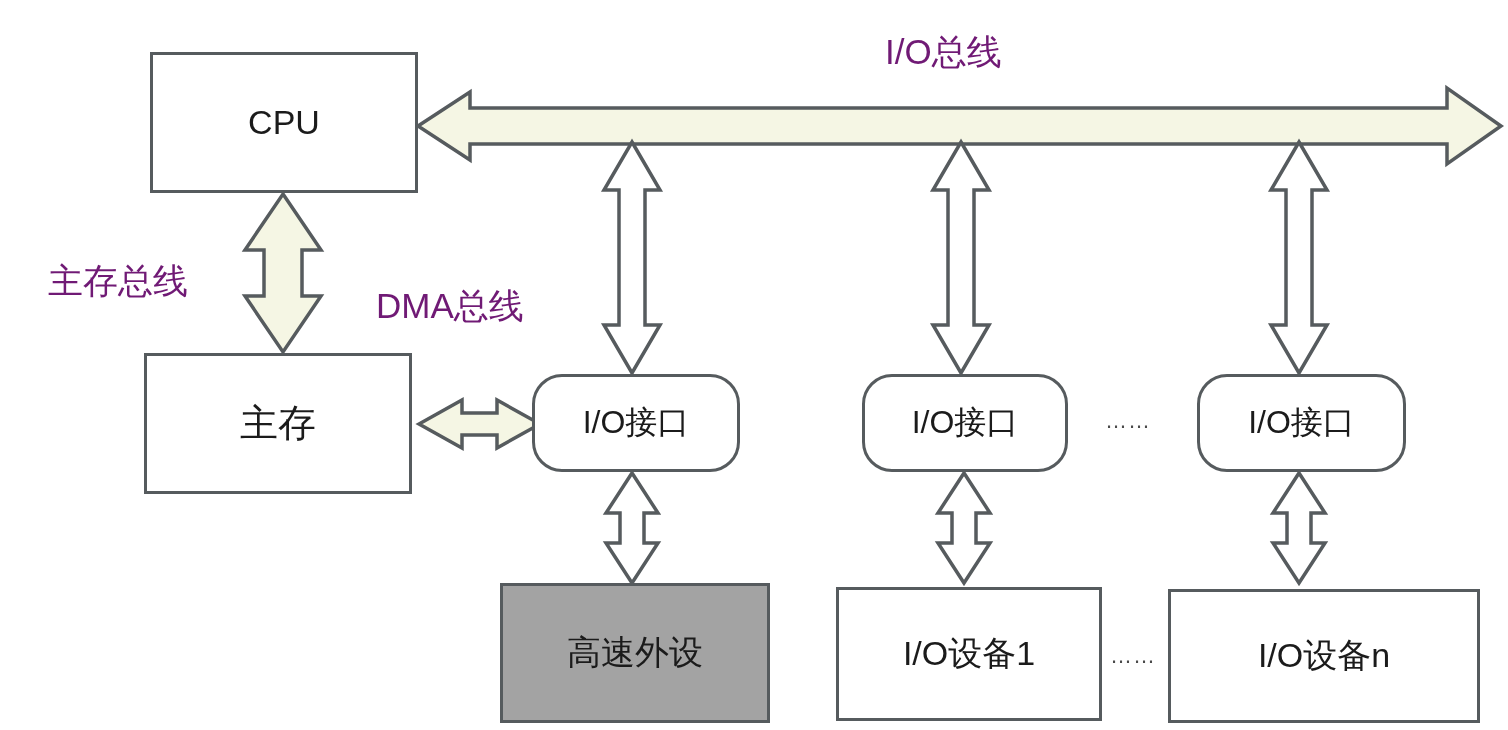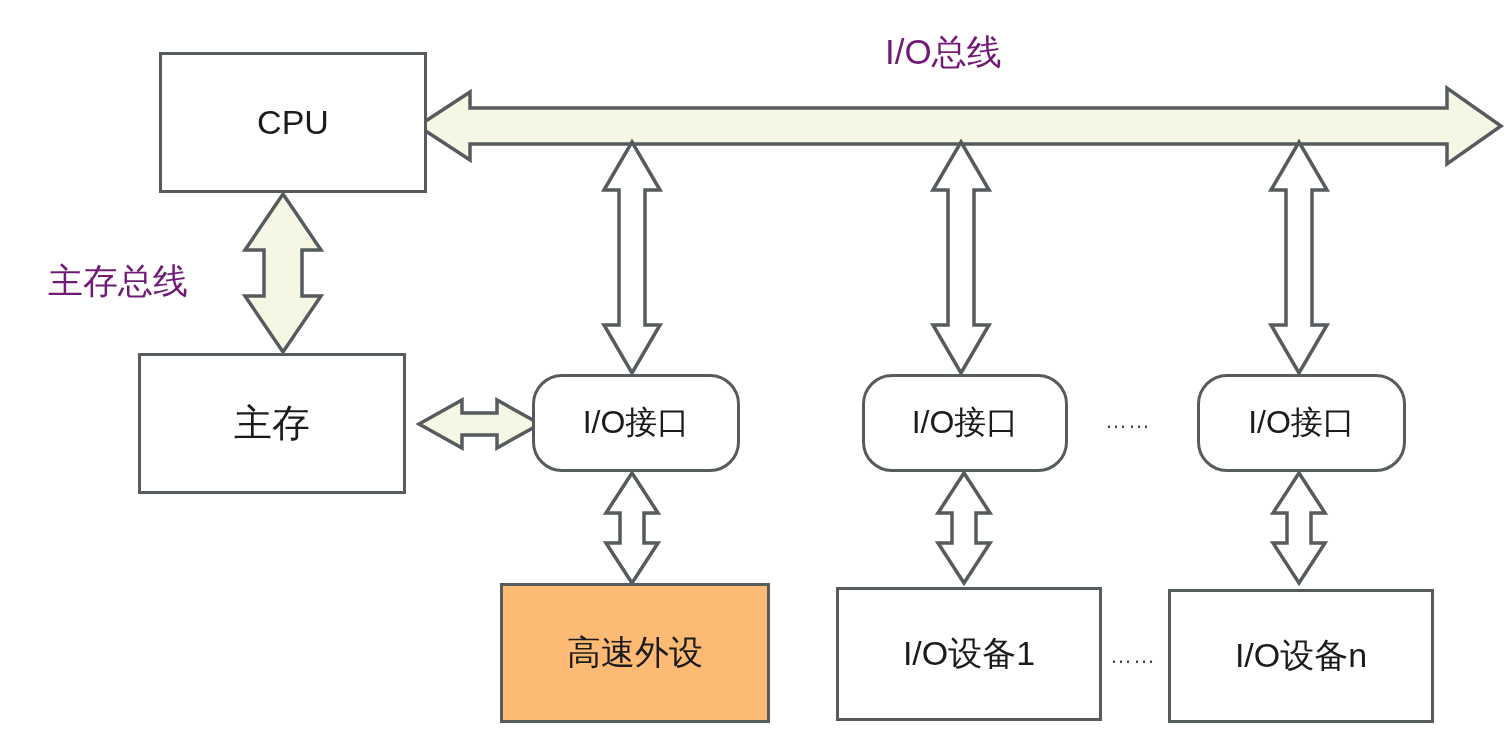--- a/index.html
+++ b/index.html
@@ -24,21 +24,21 @@
     background: #ffffff;
     display: flex;
     align-items: center;
     justify-content: center;
     color: #1b1b1b;
     text-align: center;
     line-height: 1.1;
     white-space: nowrap;
   }
   .box.blue {
-    background: #fdba74;
+    background: #a3a3a3;
   }
   .label {
     position: absolute;
     color: #701a75;
     white-space: nowrap;
     line-height: 1;
   }
   .dots {
     position: absolute;
     color: #4a4a4a;
@@ -51,21 +51,21 @@
     left: 0;
     top: 0;
     width: 1508px;
     height: 730px;
     pointer-events: none;
   }
   .ar-fill-cream { fill: #f5f6e4; stroke: #565b5e; stroke-width: 3.5; stroke-linejoin: miter; }
   .ar-fill-white { fill: #ffffff; stroke: #565b5e; stroke-width: 3.5; stroke-linejoin: miter; }
 
   
-  .fs-cpu   { font-size: 34px; margin-left: 9px; }
+  .fs-cpu   { font-size: 34px; }
   .fs-mem   { font-size: 38px; }
   .fs-if    { font-size: 32px; border-radius: 30px; }
   .fs-dev   { font-size: 34px; }
   .fs-buslb { font-size: 35px; }
   .fs-dots  { font-size: 22px; }
 </style>
 </head>
 <body>
 
 <div id="canvas">
@@ -88,21 +88,21 @@
 
     <path class="ar-fill-white" d="M 964,473 L 990,513 L 976,513 L 976,543 L 990,543 L 964,583 L 938,543 L 952,543 L 952,513 L 938,513 Z"></path>
 
     <path class="ar-fill-white" d="M 1299,473 L 1325,513 L 1311,513 L 1311,543 L 1325,543 L 1299,583 L 1273,543 L 1287,543 L 1287,513 L 1273,513 Z"></path>
   </svg>
 
   <div class="box fs-cpu" style="left:150px; top:52px; width:268px; height:141px;">
     <span>CPU</span>
   </div>
 
-  <div class="box fs-mem" style="left:138px; top:353px; width:268px; height:141px;">
+  <div class="box fs-mem" style="left:144px; top:353px; width:268px; height:141px;">
     <span>主存</span>
   </div>
 
   <div class="box fs-if" style="left:532px; top:374px; width:208px; height:98px;">
     <span>I/O接口</span>
   </div>
 
   <div class="box fs-if" style="left:862px; top:374px; width:206px; height:98px;">
     <span>I/O接口</span>
   </div>
@@ -112,26 +112,27 @@
   </div>
 
   <div class="box blue fs-dev" style="left:500px; top:583px; width:270px; height:140px;">
     <span>高速外设</span>
   </div>
 
   <div class="box fs-dev" style="left:836px; top:587px; width:266px; height:134px;">
     <span>I/O设备1</span>
   </div>
 
-  <div class="box fs-dev" style="left:1168px; top:589px; width:266px; height:134px;">
+  <div class="box fs-dev" style="left:1168px; top:589px; width:312px; height:134px;">
     <span>I/O设备n</span>
   </div>
 
   <div class="label fs-buslb" style="left:885px; top:34px;">I/O总线</div>
 
   <div class="label fs-buslb" style="left:12px; top:263px;margin-left:36px;">主存总线</div>
 
+  <div class="label fs-buslb" style="left:376px; top:288px;">DMA总线</div>
 
   <div class="dots fs-dots" style="left:1105px; top:410px;">……</div>
 
   <div class="dots fs-dots" style="left:1110px; top:645px;">……</div>
 
 </div>
 
 </body></html>

